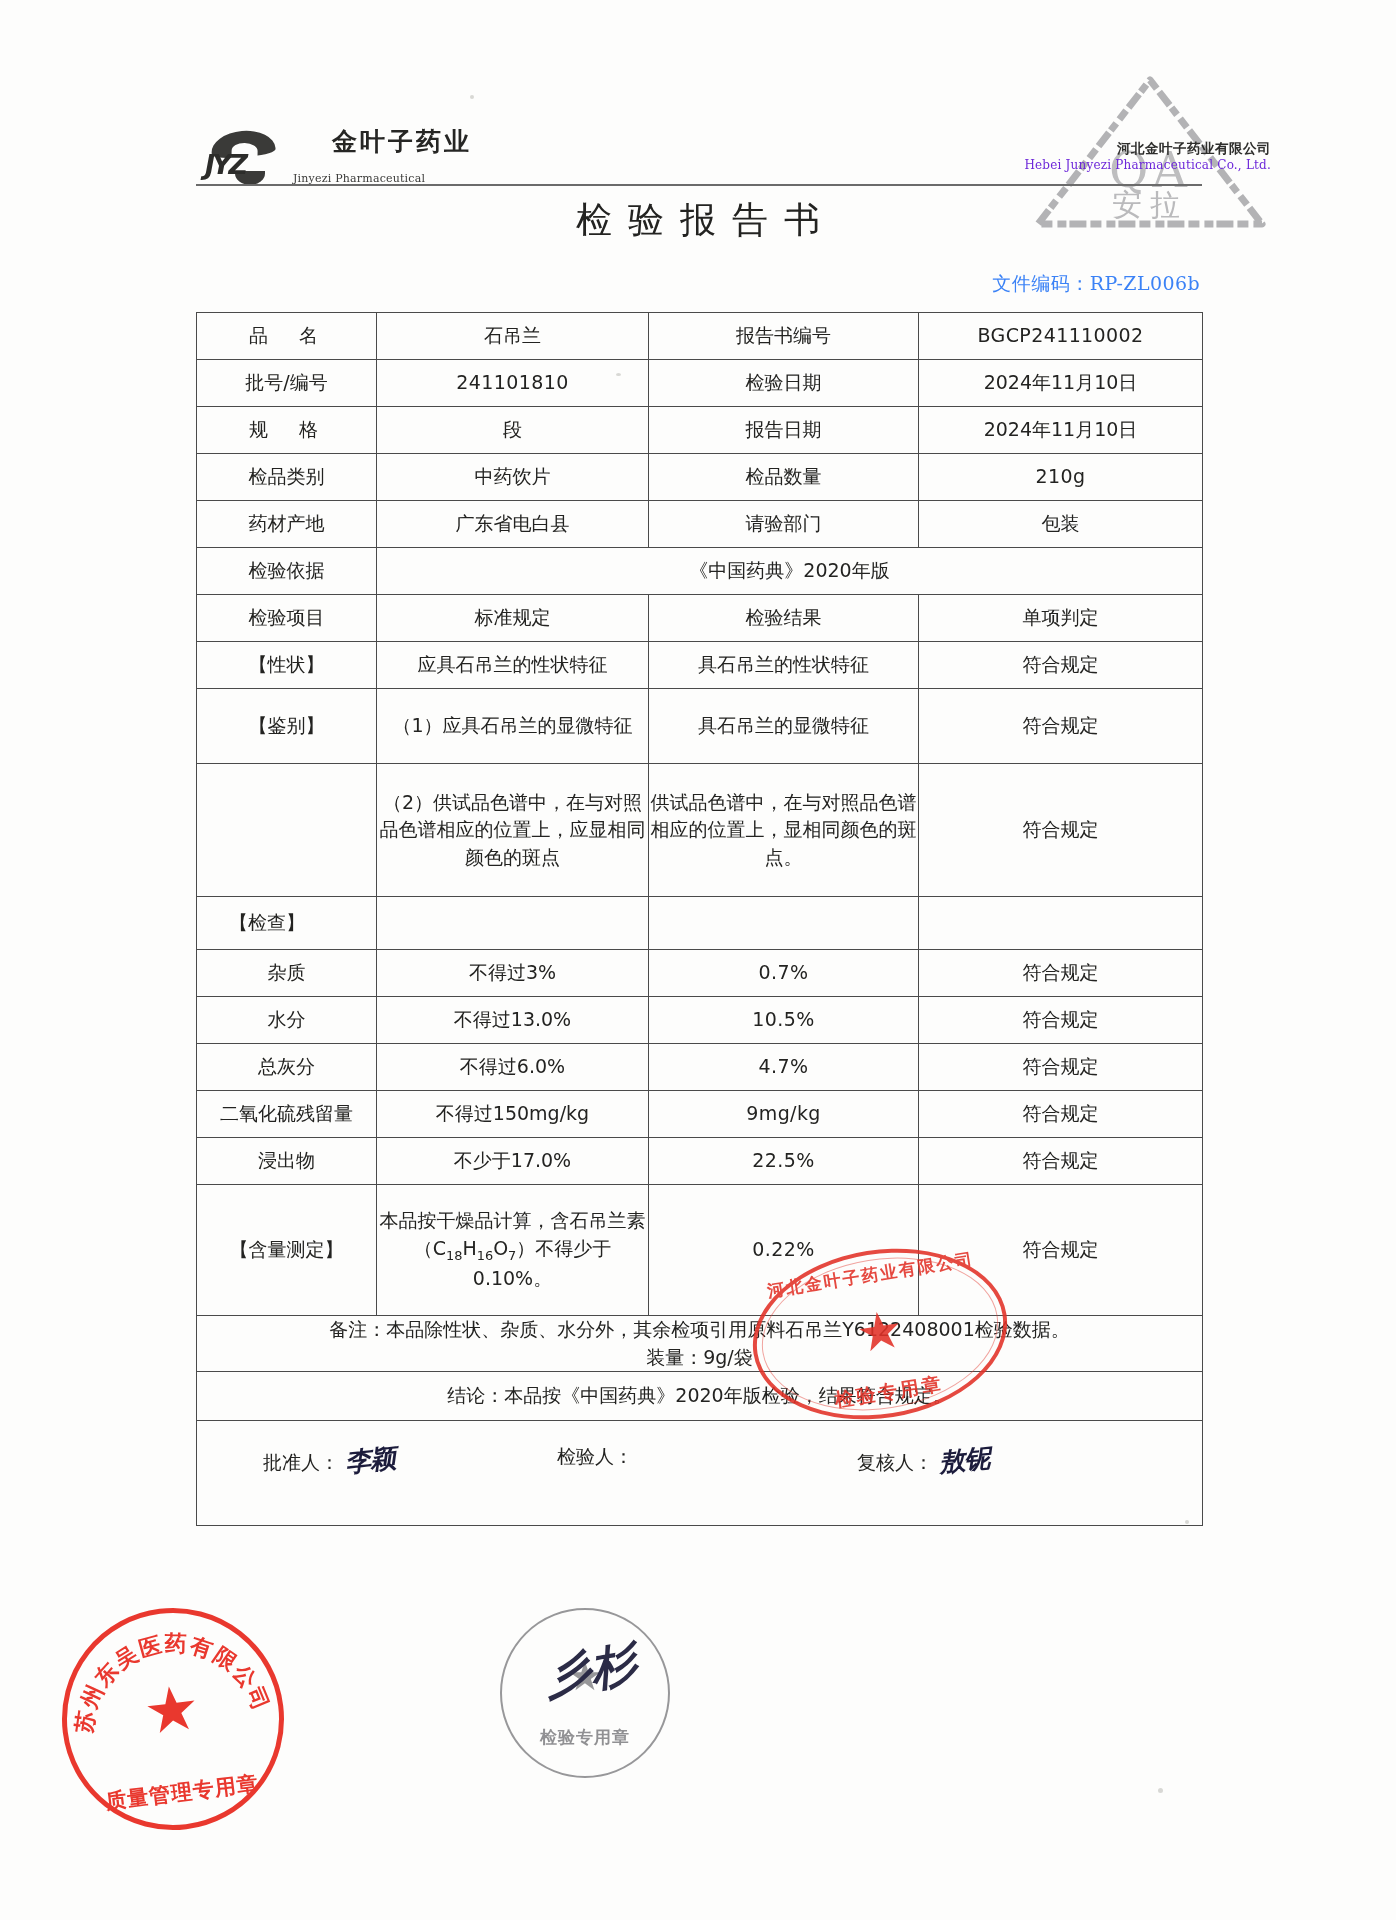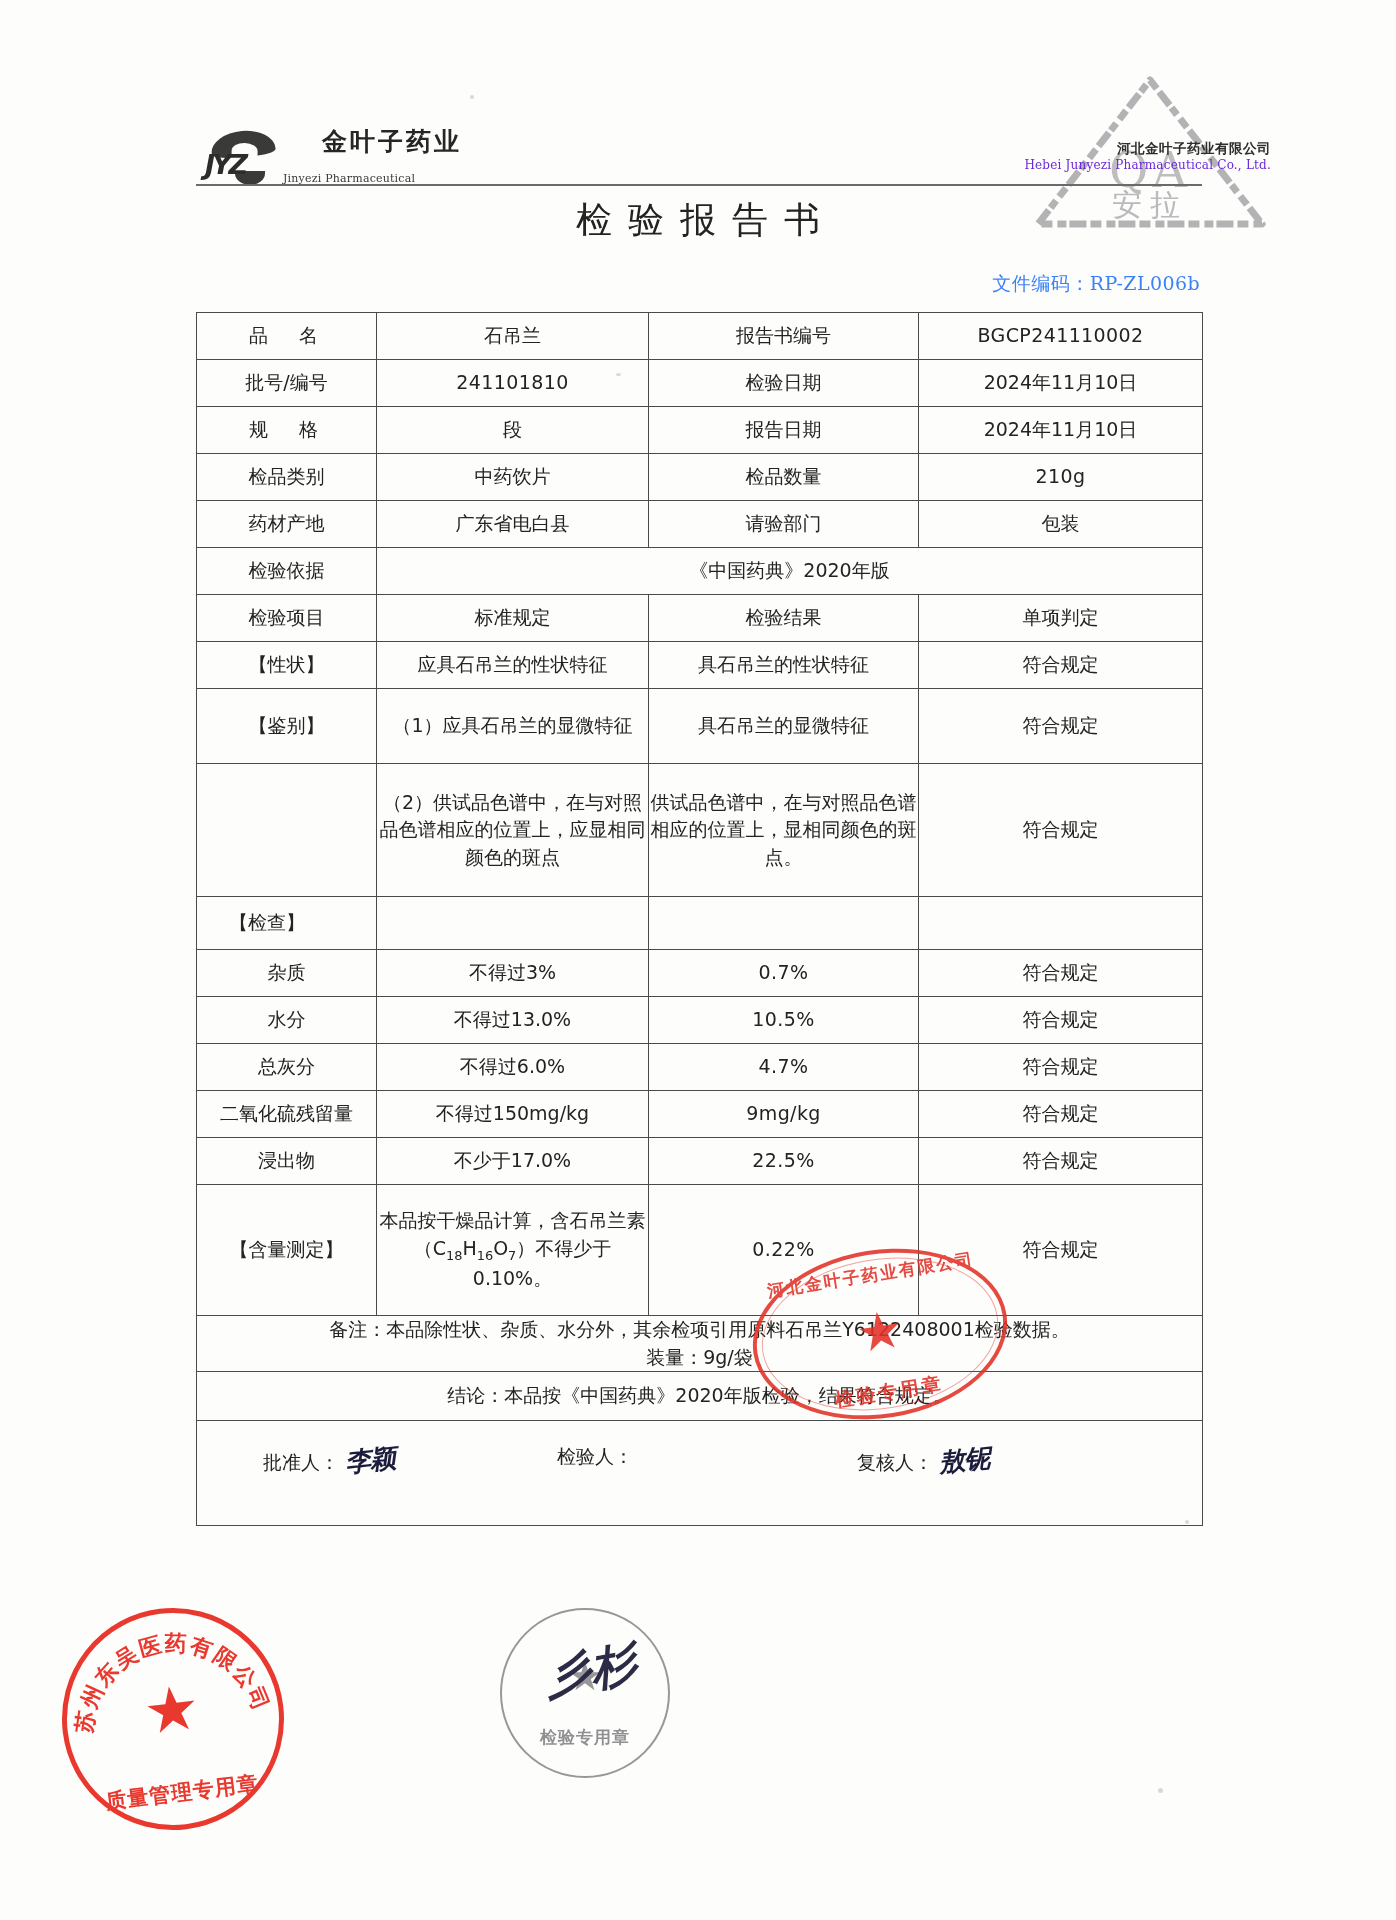--- a/index.html
+++ b/index.html
@@ -5,21 +5,21 @@
   html,body{margin:0;padding:0;background:#fff;}
   body{
     width:1396px;height:1920px;position:relative;overflow:hidden;
     font-family:"DejaVu Sans","Liberation Sans",sans-serif;
     color:#2a2a2a;
     background:#fdfdfc;
   }
   .page{position:absolute;inset:0;}
 
   
-  .logo-block{position:absolute;left:205px;top:128px;display:flex;align-items:center;}
+  .logo-block{position:absolute;left:205px;top:128px;display:flex;align-items:center;gap:10px;}
   .logo-mark{width:78px;height:50px;position:relative;flex:none;}
   .logo-leaf{position:absolute;left:6px;top:0;width:64px;height:26px;background:#3a3a38;
     border-radius:60% 60% 45% 45% / 90% 90% 25% 25%;transform:rotate(-5deg);}
   .logo-leaf:after{content:"";position:absolute;left:20px;top:12px;width:26px;height:16px;
     background:#fdfdfc;border-radius:50% 50% 0 0;transform:rotate(6deg);}
   .logo-jyz{position:absolute;left:0;top:20px;font:900 27px/1 "DejaVu Sans",sans-serif;
     letter-spacing:-3px;color:#2c2c2a;font-style:italic;}
   .logo-dot{position:absolute;left:30px;top:40px;width:30px;height:14px;background:#3a3a38;
     border-radius:0 0 60% 60% / 0 0 100% 100%;}
   .logo-cn{font:700 25px/1.1 "DejaVu Sans",sans-serif;letter-spacing:3px;color:#262624;margin-left:39px;}

